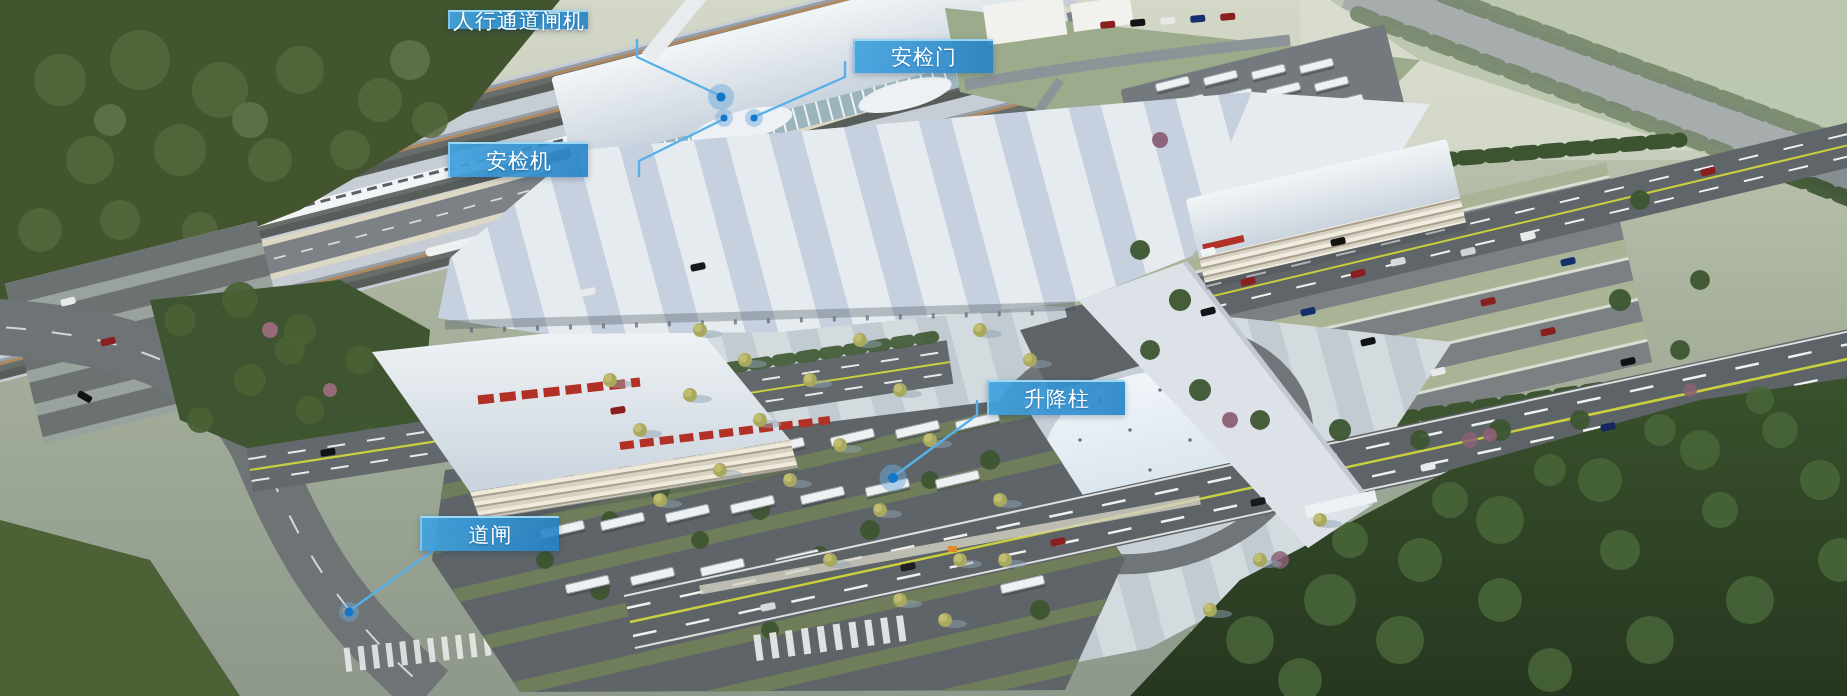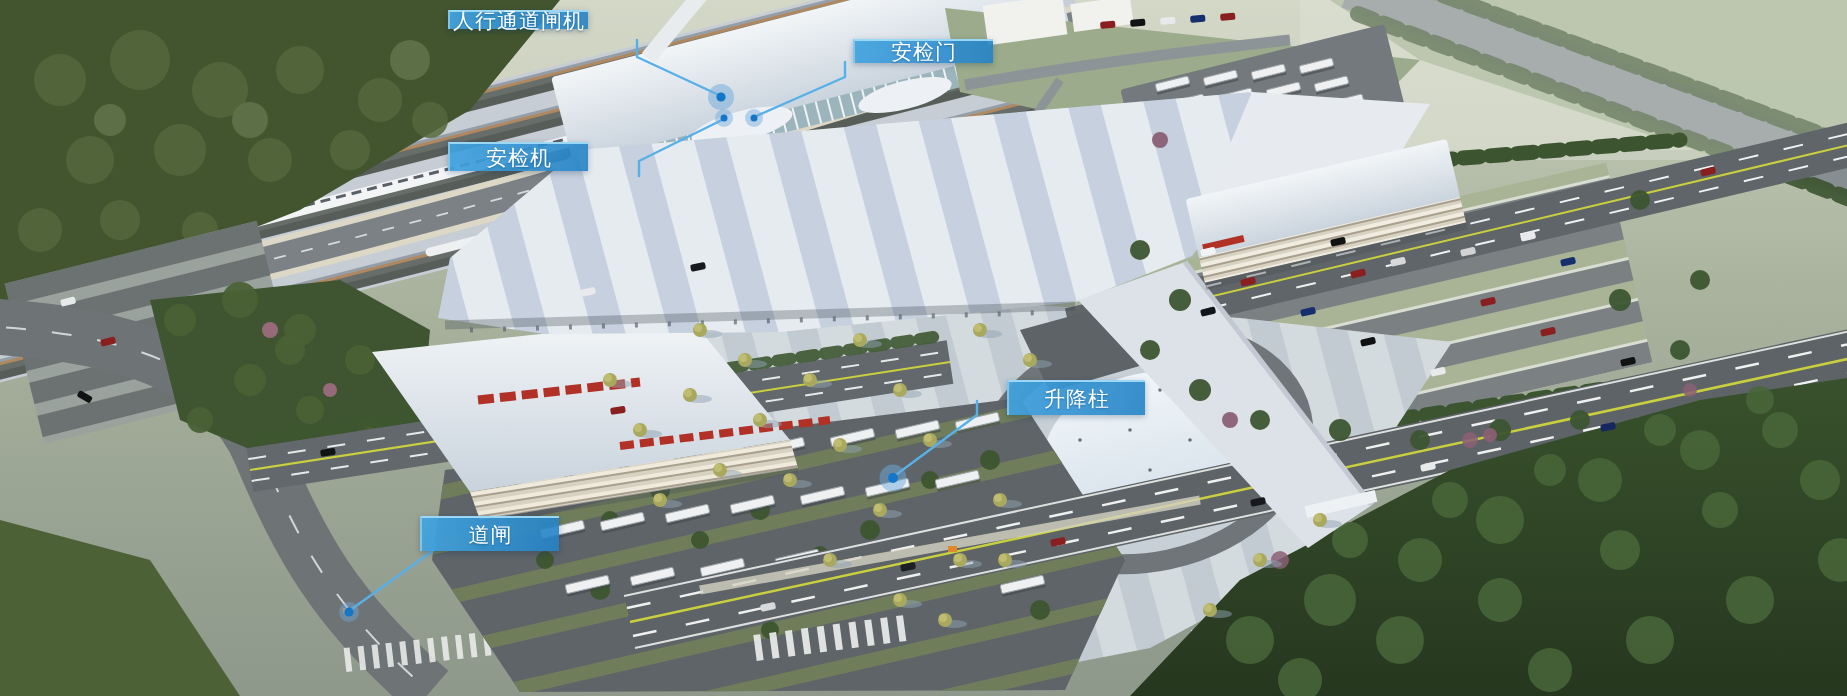--- a/index.html
+++ b/index.html
@@ -523,17 +523,17 @@
   <circle cx="754" cy="118" r="9" fill="#6ea9dc" opacity="0.45"></circle>
   <circle cx="754" cy="118" r="3.5" fill="#1377c9"></circle>
   <circle cx="893" cy="478" r="13.5" fill="#6ea9dc" opacity="0.5"></circle>
   <circle cx="893" cy="478" r="5" fill="#1377c9"></circle>
   <circle cx="349" cy="612" r="10" fill="#6ea9dc" opacity="0.45"></circle>
   <circle cx="349" cy="612" r="4.5" fill="#1377c9"></circle>
 </g>
 </svg>
 
 <div class="callout" style="left:448px;top:10px;width:140px;height:19px;">人行通道闸机</div>
-<div class="callout" style="left:853px;top:39px;width:140px;height:24px;">安检门</div>
-<div class="callout" style="left:448px;top:142px;width:140px;height:29px;">安检机</div>
-<div class="callout" style="left:987px;top:380px;width:138px;height:35px;margin-left:20px;">升降柱</div>
+<div class="callout" style="left:853px;top:39px;width:140px;height:34px;">安检门</div>
+<div class="callout" style="left:448px;top:142px;width:140px;height:35px;">安检机</div>
+<div class="callout" style="left:987px;top:380px;width:138px;height:35px;">升降柱</div>
 <div class="callout" style="left:420px;top:516px;width:139px;height:35px;">道闸</div>
 </div>
 
 </body></html>

